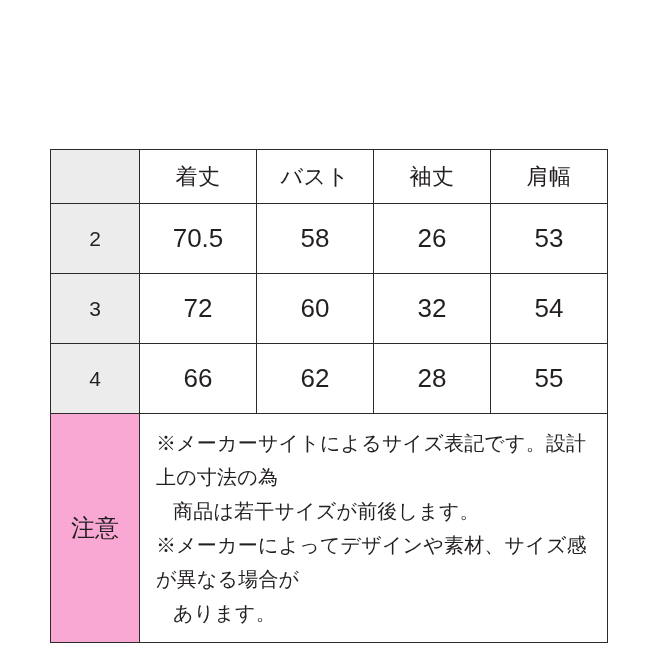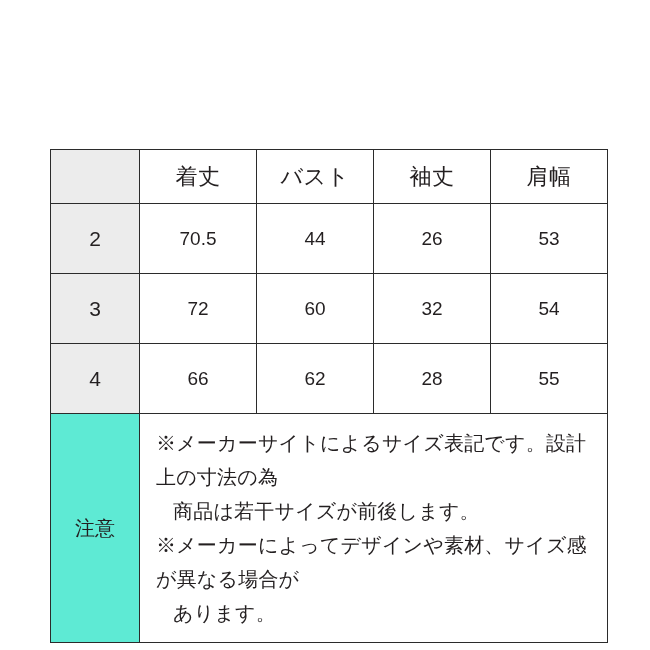--- a/index.html
+++ b/index.html
@@ -58,25 +58,25 @@
     letter-spacing: 0.5px;
   }
   tbody tr.data-row td {
     height: 69px;
   }
   tbody tr.data-row td.rowhead {
     background: #ececec;
     font-size: 21px;
   }
   tbody tr.data-row td.val {
-    font-size: 19px;
+    font-size: 26px;
   }
   tr.note-row td.note-head {
-    background: #5eead4;
-    font-size: 20px;
+    background: #f9a8d4;
+    font-size: 24px;
     height: 122px;
   }
   tr.note-row td.note-body {
     text-align: left;
     vertical-align: middle;
     padding: 12px 14px 12px 16px;
     font-size: 20px;
     line-height: 1.7;
     letter-spacing: 0.2px;
   }
@@ -109,21 +109,21 @@
           <th class="col-data"><span class="hdr">着丈</span></th>
           <th class="col-data"><span class="hdr">バスト</span></th>
           <th class="col-data"><span class="hdr">袖丈</span></th>
           <th class="col-data"><span class="hdr">肩幅</span></th>
         </tr>
       </thead>
       <tbody>
         <tr class="data-row">
           <td class="rowhead col-label">2</td>
           <td class="val col-data">70.5</td>
-          <td class="val col-data">44</td>
+          <td class="val col-data">58</td>
           <td class="val col-data">26</td>
           <td class="val col-data">53</td>
         </tr>
         <tr class="data-row">
           <td class="rowhead col-label">3</td>
           <td class="val col-data">72</td>
           <td class="val col-data">60</td>
           <td class="val col-data">32</td>
           <td class="val col-data">54</td>
         </tr>

